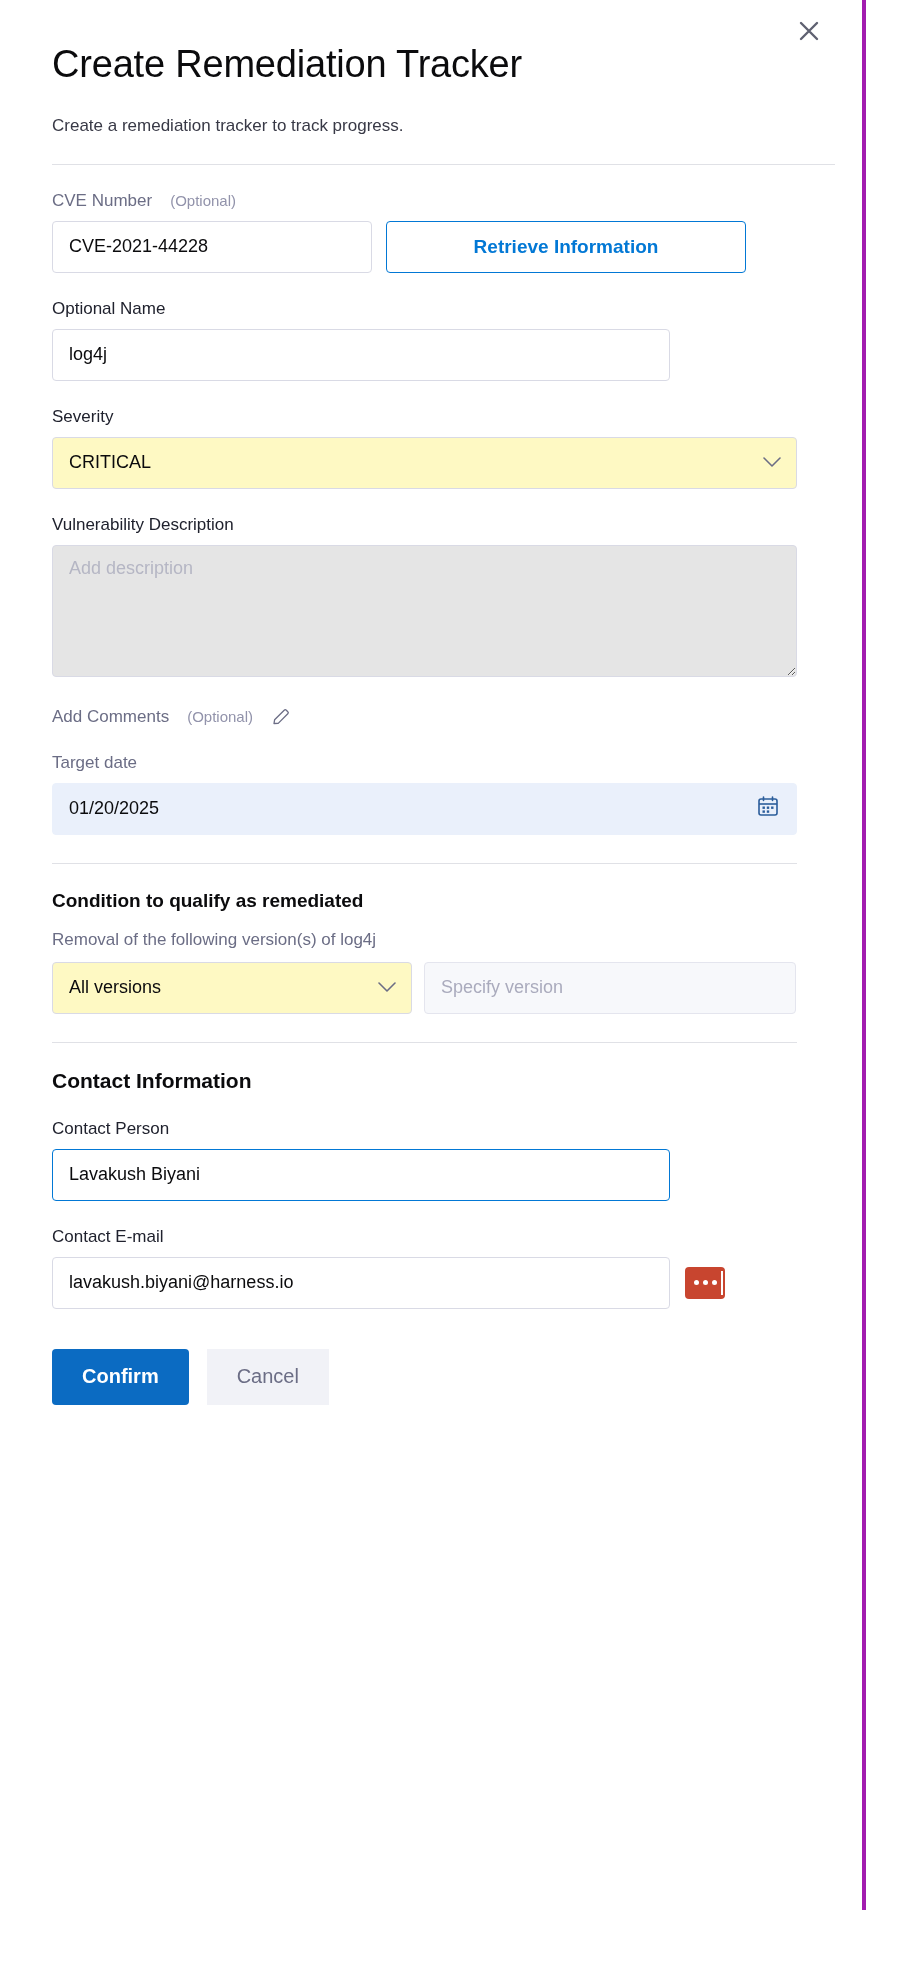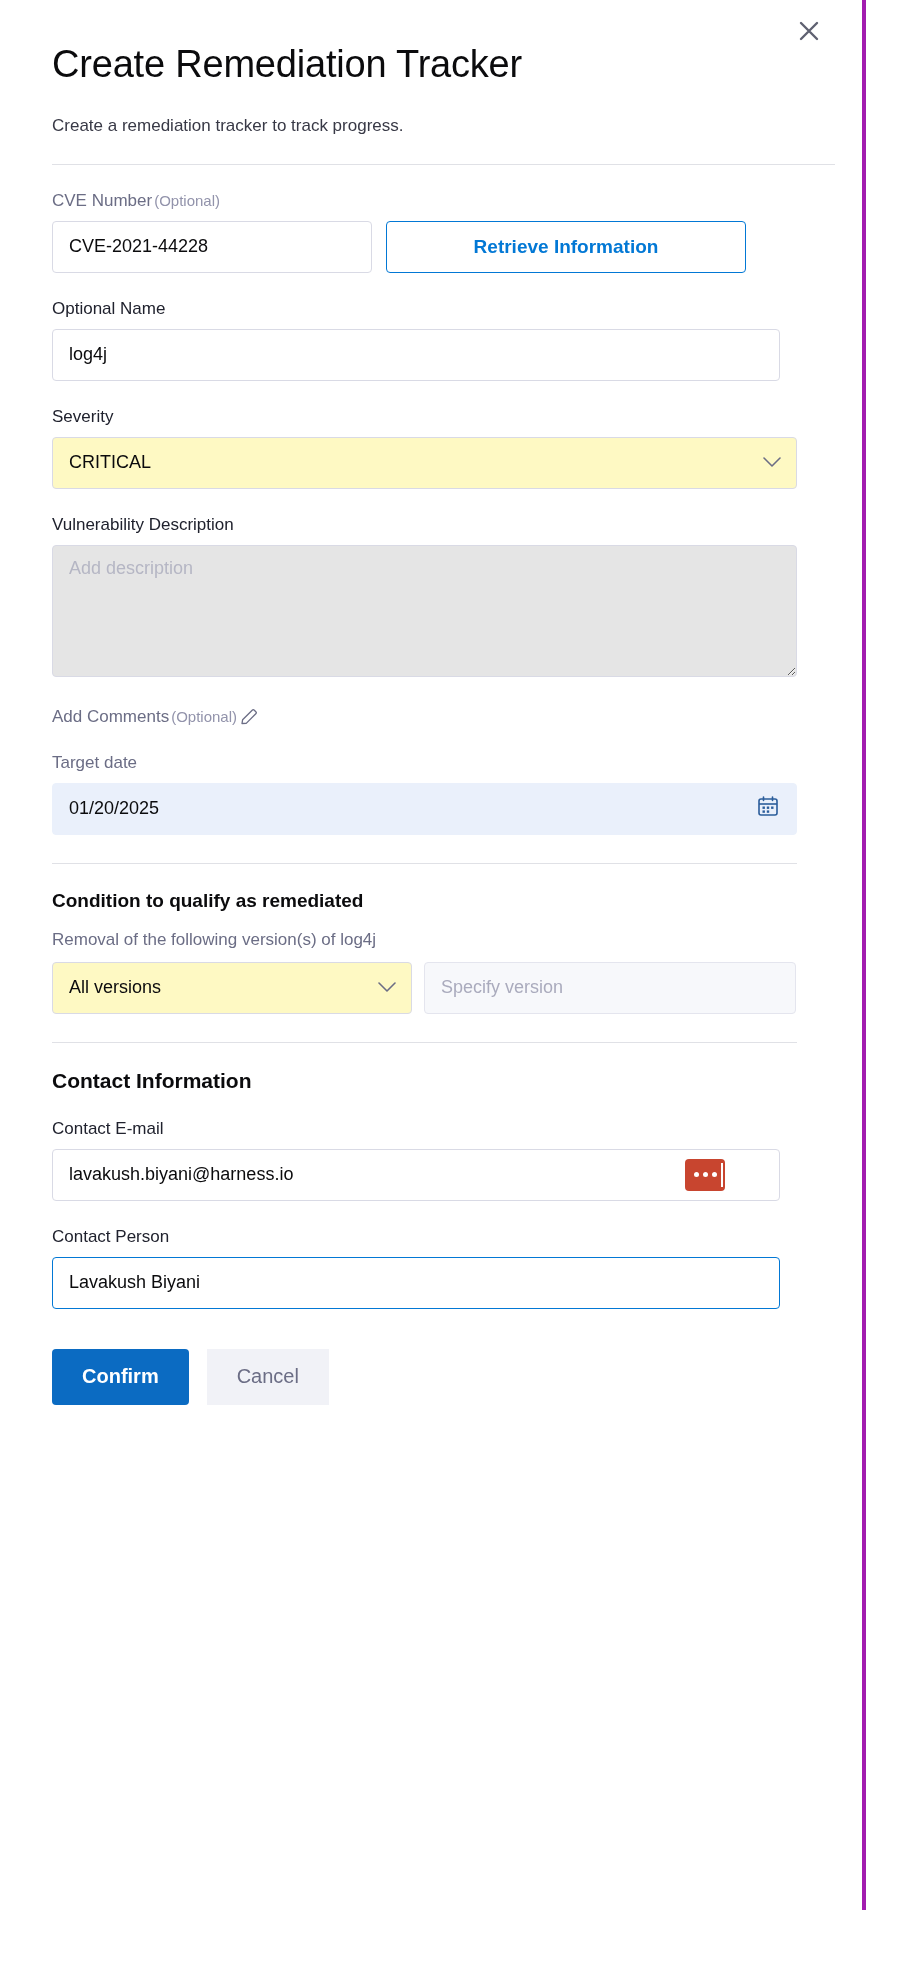--- a/index.html
+++ b/index.html
@@ -68,21 +68,21 @@
     margin: 28px 0 0 0;
     width: 745px;
   }
   .field { margin-top: 26px; }
   .label {
     font-size: 17px;
     color: #383946;
     font-weight: 400;
     display: flex;
     align-items: center;
-    gap: 2px;
+    gap: 18px;
     margin-bottom: 10px;
   }
   .label.grey { color: #6b6d85; }
   .label.strong { color: #20222e; }
   .optional {
     font-size: 15px;
     color: #9293ab;
   }
   .row { display: flex; align-items: center; gap: 14px; }
   input.text-input, .fake-input {
@@ -92,21 +92,21 @@
     background: #ffffff;
     font-size: 18px;
     color: #0b0b0d;
     padding: 0 16px;
     font-family: "Liberation Sans", sans-serif;
     display: flex;
     align-items: center;
     outline: none;
   }
   .cve-input { width: 320px; }
-  .full-input { width: 728px; }
+  .full-input { width: 618px; }
   .retrieve-btn {
     height: 52px;
     min-width: 360px;
     border: 1px solid #0278d5;
     border-radius: 4px;
     background: #ffffff;
     color: #0278d5;
     font-size: 19px;
     font-weight: 700;
     cursor: pointer;
@@ -357,36 +357,36 @@
         </span>
       </div>
       <input class="specify-input" type="text" placeholder="Specify version" style="">
     </div>
 
     <hr class="sep2">
 
     <div class="contact-title">Contact Information</div>
 
     <div class="field">
+      <div class="label strong">Contact Person</div>
+      <input class="text-input full-input focused-input" type="text" value="Lavakush Biyani" style="">
+    </div>
+
+    <div class="field">
       <div class="label strong">Contact E-mail</div>
       <div class="email-wrap">
         <input class="text-input full-input" type="text" value="lavakush.biyani@harness.io" style="">
         <span class="email-badge">
           <i></i>
             <i></i>
             <i></i>
           <span class="badge-caret"></span>
         </span>
       </div>
     </div>
 
-    <div class="field">
-      <div class="label strong">Contact Person</div>
-      <input class="text-input full-input focused-input" type="text" value="Lavakush Biyani" style="">
-    </div>
-
     <div class="buttons">
       <button class="btn-confirm">Confirm</button>
       <button class="btn-cancel">Cancel</button>
     </div>
 
   </div>
 </div>
 
 </body></html>

